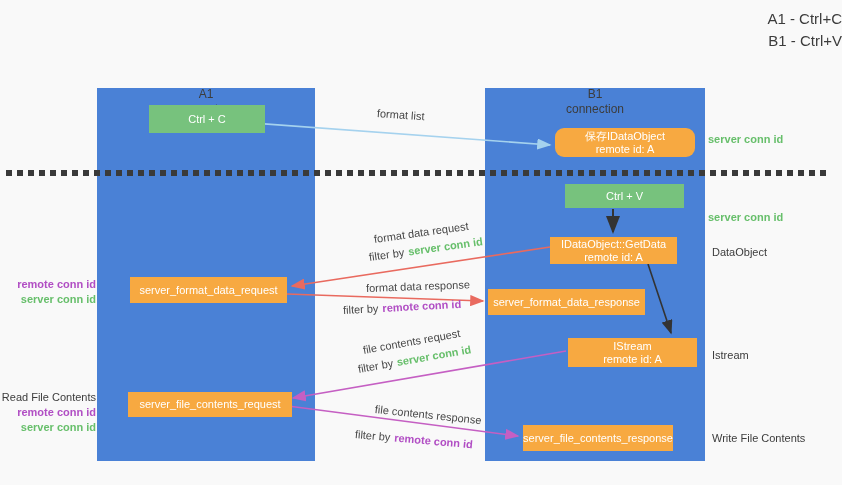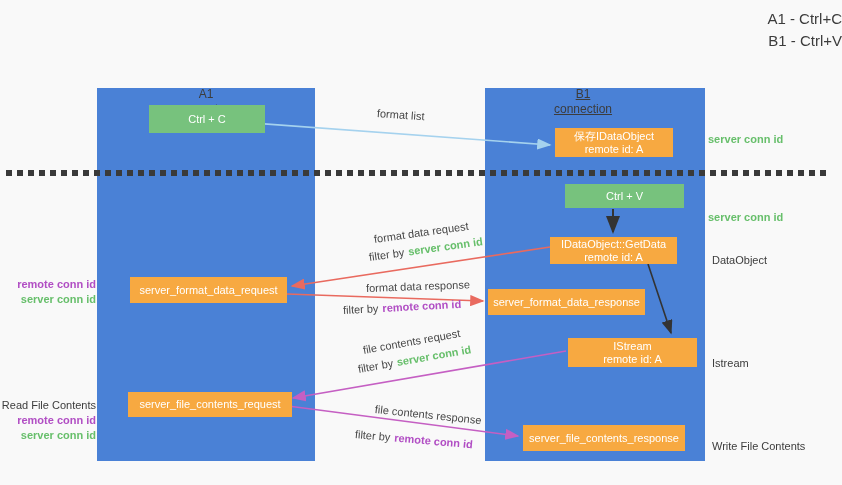--- a/index.html
+++ b/index.html
@@ -22,21 +22,21 @@
     background:#4a81d6;z-index:1;
   }
   .lane-a{left:97px;width:218px;}
   .lane-b{left:485px;width:220px;}
 
   .lane-header{
     position:absolute;top:55px;text-align:center;
     font-size:12px;line-height:15px;color:#3c3c3c;z-index:2;margin-top:32px;
   }
   .lane-header-a{left:97px;width:218px;}
-  .lane-header-b{left:473px;width:220px;text-decoration:underline;}
+  .lane-header-b{left:485px;width:220px;}
 
   .dotted-line{
     position:absolute;left:6px;top:170px;width:822px;height:6px;
     background:repeating-linear-gradient(90deg,#3a3a3a 0 6px,transparent 6px 11px);
     z-index:4;
   }
 
   svg.arrows{position:absolute;left:0;top:0;z-index:5;}
 
   .node{
@@ -51,21 +51,21 @@
   .edge-label{
     position:absolute;z-index:6;font-size:11px;color:#474747;
     white-space:nowrap;transform-origin:0 50%;
   }
   .c-green{color:#67bf6b;font-weight:bold;}
   .c-purple{color:#b14ec4;font-weight:bold;}
   .filter-by{margin-right:4px;}
 
   .side-label{position:absolute;z-index:6;font-size:11px;white-space:nowrap;}
   .side-left{width:96px;left:0;text-align:right;line-height:15px;}
-  .plain{color:#3c3c3c;font-weight:normal;margin-top:8px;}
+  .plain{color:#3c3c3c;font-weight:normal;}
 </style>
 </head>
 <body>
 
 <div id="canvas">
 
   <div class="title">
     <div>A1 - Ctrl+C</div>
     <div>B1 - Ctrl+V</div>
   </div>
@@ -105,21 +105,21 @@
     <line x1="287" y1="294" x2="483" y2="301" stroke="#e96a5f" stroke-width="1.6" marker-end="url(#m-red)"></line>
     <line x1="648" y1="264" x2="671" y2="333" stroke="#333333" stroke-width="1.6" marker-end="url(#m-black)"></line>
     <line x1="566" y1="351" x2="293" y2="398" stroke="#c55fc3" stroke-width="1.6" marker-end="url(#m-magenta)"></line>
     <line x1="288" y1="406" x2="518" y2="436" stroke="#c55fc3" stroke-width="1.6" marker-end="url(#m-magenta)"></line>
   </svg>
 
   <div class="node node-green" style="left:137px;top:105px;width:116px;height:28px;">
     <div>Ctrl + C</div>
   </div>
 
-  <div class="node node-orange" style="left:555px;top:128px;width:118px;height:29px;">
+  <div class="node node-orange" style="left:555px;top:128px;width:140px;height:29px;border-radius:9px;">
     <div>保存IDataObject</div>
     <div>remote id: A</div>
   </div>
 
   <div class="node node-green" style="left:553px;top:184px;width:119px;height:24px;">
     <div>Ctrl + V</div>
   </div>
 
   <div class="node node-orange" style="left:550px;top:237px;width:127px;height:27px;">
     <div>IDataObject::GetData</div>
@@ -136,21 +136,21 @@
 
   <div class="node node-orange" style="left:568px;top:338px;width:129px;height:29px;">
     <div>IStream</div>
     <div>remote id: A</div>
   </div>
 
   <div class="node node-orange" style="left:128px;top:392px;width:164px;height:25px;">
     <div>server_file_contents_request</div>
   </div>
 
-  <div class="node node-orange" style="left:523px;top:425px;width:162px;height:26px;text-align:right;">
+  <div class="node node-orange" style="left:523px;top:425px;width:150px;height:26px;text-align:right;">
     <div>server_file_contents_response</div>
   </div>
 
   <div class="edge-label" style="left:377px;top:107px;transform:rotate(4deg);">format list</div>
 
   <div class="edge-label" style="left:374px;top:233px;transform:rotate(-8deg);">format data request</div>
   <div class="edge-label" style="left:369px;top:251px;transform:rotate(-8deg);">
     <span class="filter-by">filter by</span><span class="c-green">server conn id</span>
   </div>
 

